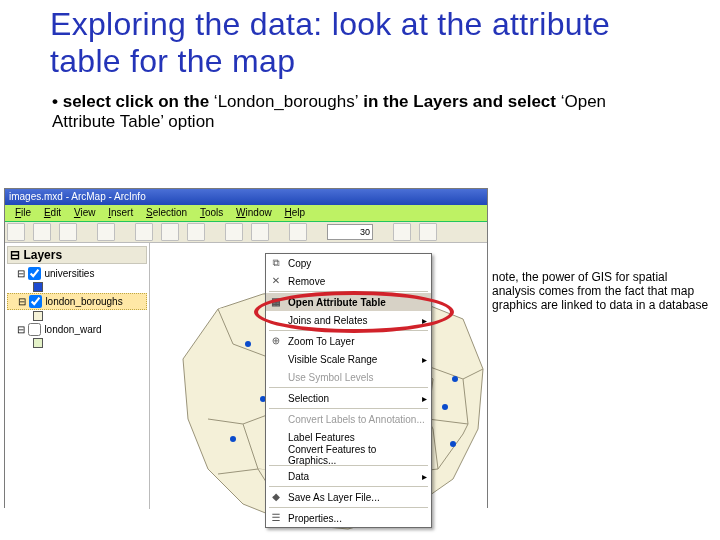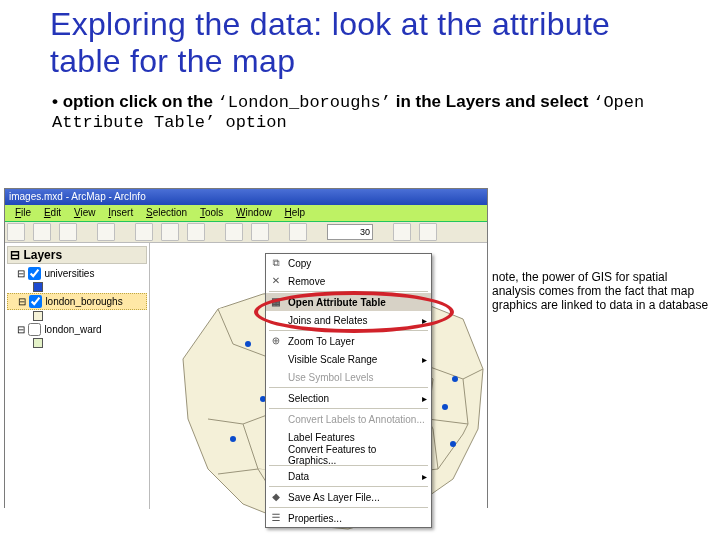--- a/index.html
+++ b/index.html
@@ -1,19 +1,19 @@
 <!DOCTYPE html>
 <html><head>
 <meta charset="utf-8">
 <style>
   html,body{margin:0;padding:0;width:720px;height:540px;background:#fff;font-family:"Trebuchet MS","Comic Sans MS",Verdana,sans-serif;color:#000;overflow:hidden}
   .slide{position:relative;width:720px;height:540px}
   .title{margin:6px 50px 0;text-align:left;font-size:32px;line-height:1.15;color:#2434b8;font-weight:400;letter-spacing:.3px}
   .bullet{margin:12px 52px 0;font-size:17px;font-weight:bold;font-family:Verdana,Arial,sans-serif}
-  .bullet .roman{font-family:Liberation Mono, monospace;font-weight:400}
+  .bullet .roman{font-family:Liberation Sans, sans-serif;font-weight:400}
   .note{position:absolute;right:8px;top:264px;width:220px;font-size:12px;font-family:Liberation Sans, sans-serif}
   
   .app{position:absolute;left:4px;top:182px;width:482px;height:318px;background:#fff;border:1px solid #7a7a7a;font-family:Tahoma,Arial,sans-serif;font-size:10px;color:#000}
   .titlebar{height:16px;line-height:16px;background:linear-gradient(#4a6fd6,#2048b8);color:#fff;padding:0 4px;font-size:10px}
   .menubar{height:16px;line-height:16px;background:#bef264;border-bottom:1px solid #22c55e;padding-left:5px}
   .menubar span{display:inline-block;padding:0 5px}
   .menubar span u{text-decoration:underline}
   .toolbar{height:20px;background:#ece9d8;border-bottom:1px solid #bbb;display:flex;align-items:center;padding-left:2px;gap:8px}
   .tb{width:16px;height:16px;border:1px solid #bfbfbf;background:#f7f6f0;border-radius:1px}
   .tb.gap{border:none;background:none;width:4px}
@@ -39,21 +39,21 @@
   
   .dot{fill:#0a4bcc}
 </style>
 </head>
 <body>
 
 <div class="slide">
   <div class="title">Exploring the data: look at the attribute table for the map</div>
 
   <div class="bullet">
-    <span>• option click on the </span><span class="roman">‘London_boroughs’</span><span> in the Layers and select </span><span class="roman">‘Open Attribute Table’ option</span>
+    <span>• select click on the </span><span class="roman">‘London_boroughs’</span><span> in the Layers and select </span><span class="roman">‘Open Attribute Table’ option</span>
   </div>
 
   <div class="note">note, the power of GIS for spatial analysis comes from the fact that map graphics are linked to data in a database</div>
 
   <div class="app">
     <div class="titlebar">images.mxd - ArcMap - ArcInfo</div>
     <div class="menubar">
       <span><u>F</u>ile</span>
       <span><u>E</u>dit</span>
       <span><u>V</u>iew</span>

